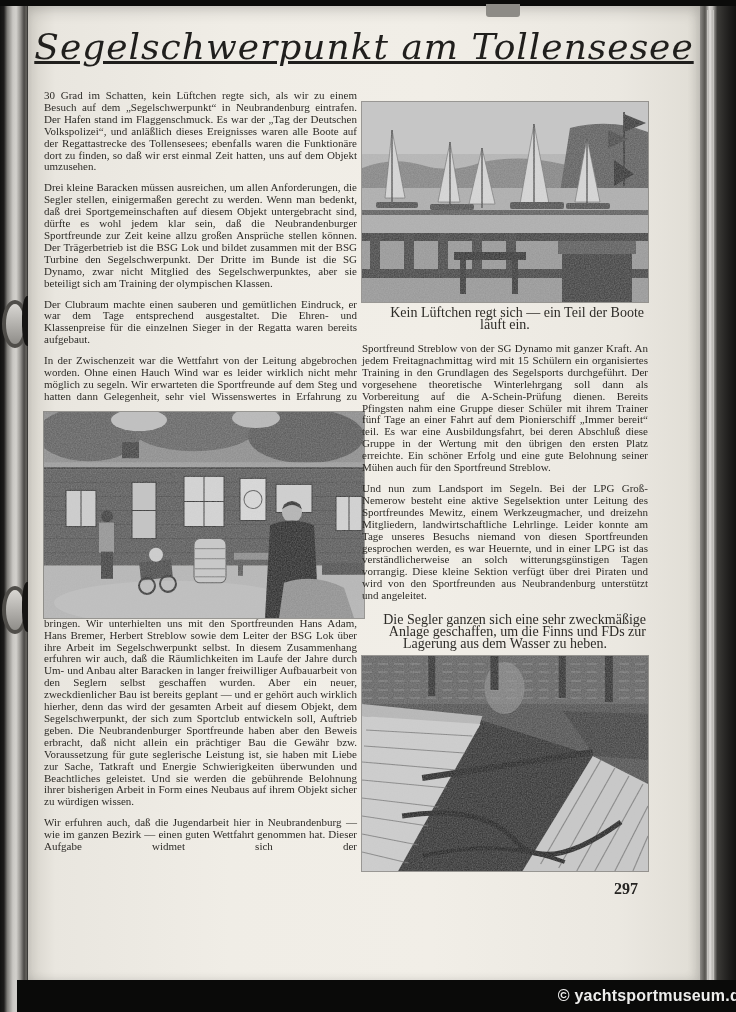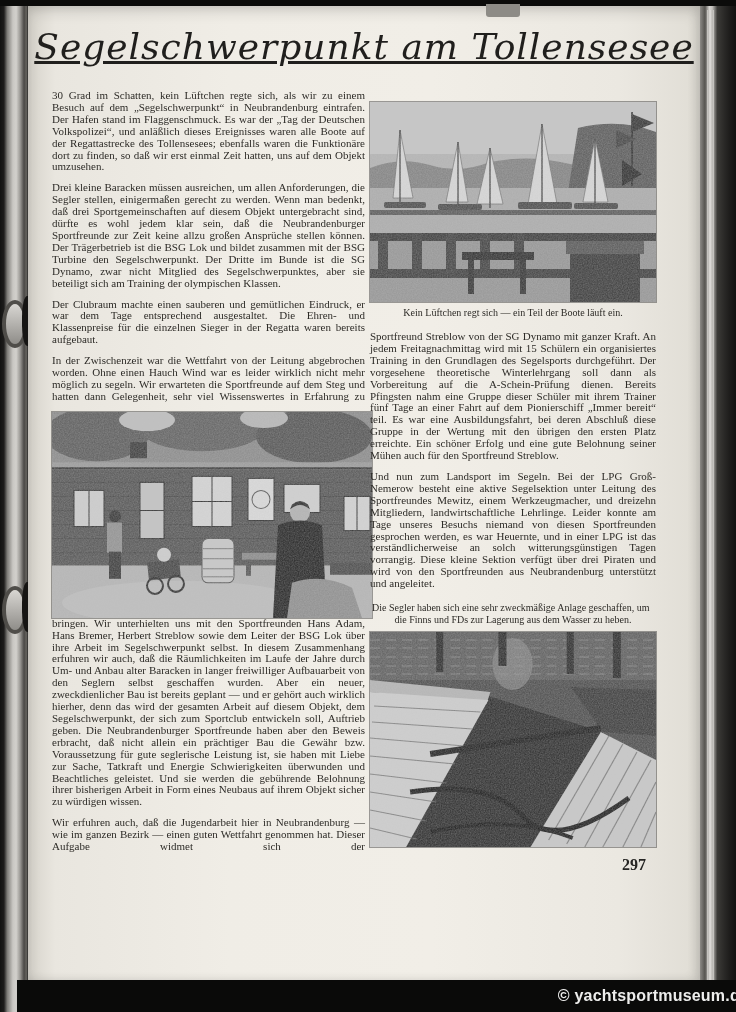--- a/index.html
+++ b/index.html
@@ -20,33 +20,33 @@
   .page{position:absolute;left:28px;top:6px;width:672px;height:974px;
         background:linear-gradient(90deg,#d6d3cb 0%,#e9e6df 4%,#f0ede6 30%,#f1eee7 60%,
                    #ebe8e1 88%,#e0ddd5 100%);
         box-shadow:inset 0 6px 14px rgba(0,0,0,.12), inset -4px 0 10px rgba(0,0,0,.10);}
 
   .title{position:absolute;top:20px;left:0;width:100%;text-align:center;
          font-family:"DejaVu Serif",serif;font-style:italic;font-weight:normal;
          font-size:36px;letter-spacing:1px;color:#201f1d;margin:0;text-decoration:underline;}
 
   .col{position:absolute;font-size:11px;line-height:11.9px;color:#2d2b27;text-align:justify;
-       hyphens:auto;margin-left:8px;}
+       hyphens:auto;}
   .col-left{left:16px;top:84px;width:313px;}
   .col-right{left:334px;top:96px;width:286px;}
   .col p{margin:0 0 9px 0;}
   .col p.jlast{text-align-last:justify;}
 
   figure{margin:0;padding:0;}
   .photo{display:block;outline:1px solid rgba(45,43,40,.45);
          filter:grayscale(1) contrast(.97) brightness(1.02);}
   .ph-club{width:320px;height:206px;margin:3px 0 0 0;}
   .ph-boats{width:286px;height:200px;}
   .ph-jetty{width:286px;height:215px;margin-top:4px;}
-  figcaption,.caption{font-size:10px;line-height:12px;text-align:left;color:#2d2b27;
+  figcaption,.caption{font-size:14px;line-height:12px;text-align:right;color:#2d2b27;
          margin:5px 4px 12px 4px;text-align-last:center;}
   .caption-lead{margin:12px 2px 6px 2px;}
 
   .folio{margin-top:12px;text-align:right;padding-right:10px;font-weight:bold;font-size:16px;
          color:#262523;}
 
   
   .page-edge{position:absolute;left:700px;top:0;width:36px;height:1012px;
              background:linear-gradient(90deg,#8b8985 0%,#55534f 14%,#d7d5d1 26%,#c3c1bd 34%,
                         #3c3b38 48%,#2b2a28 66%,#1c1b1a 84%,#121110 100%);}
@@ -208,21 +208,21 @@
           <rect x="196" y="139" width="78" height="13" fill="#57554e"></rect>
           <rect x="200" y="152" width="70" height="48" fill="#3a3833"></rect>
           <rect width="286" height="200" filter="url(#grain)"></rect>
         </svg>
         <figcaption>Kein Lüftchen regt sich — ein Teil der Boote läuft ein.</figcaption>
       </figure>
 
       <p>Sportfreund Streblow von der SG Dynamo mit ganzer Kraft. An jedem Freitagnachmittag wird mit 15 Schülern ein organisiertes Training in den Grundlagen des Segelsports durchgeführt. Der vorgesehene theoretische Winterlehrgang soll dann als Vorbereitung auf die A-Schein-Prüfung dienen. Bereits Pfingsten nahm eine Gruppe dieser Schüler mit ihrem Trainer fünf Tage an einer Fahrt auf dem Pionierschiff „Immer bereit“ teil. Es war eine Ausbildungsfahrt, bei deren Abschluß diese Gruppe in der Wertung mit den übrigen den ersten Platz erreichte. Ein schöner Erfolg und eine gute Belohnung seiner Mühen auch für den Sportfreund Streblow.</p>
       <p>Und nun zum Landsport im Segeln. Bei der LPG Groß-Nemerow besteht eine aktive Segelsektion unter Leitung des Sportfreundes Mewitz, einem Werkzeugmacher, und dreizehn Mitgliedern, landwirtschaftliche Lehrlinge. Leider konnte am Tage unseres Besuchs niemand von diesen Sportfreunden gesprochen werden, es war Heuernte, und in einer LPG ist das verständlicherweise an solch witterungsgünstigen Tagen vorrangig. Diese kleine Sektion verfügt über drei Piraten und wird von den Sportfreunden aus Neubrandenburg unterstützt und angeleitet.</p>
 
-      <div class="caption caption-lead">Die Segler haben sich eine sehr zweckmäßige Anlage geschaffen, um die Finns und FDs zur Lagerung aus dem Wasser zu heben.</div>
+      <div class="caption caption-lead">Die Segler ganzen sich eine sehr zweckmäßige Anlage geschaffen, um die Finns und FDs zur Lagerung aus dem Wasser zu heben.</div>
 
       <figure>
         <svg class="photo ph-jetty" viewBox="0 0 285 215" preserveAspectRatio="none" role="img">
           <rect width="285" height="215" fill="#4b4943"></rect>
           <rect width="285" height="48" fill="#5d5b53"></rect>
           <g stroke="#8e8c82" stroke-width="1.6" opacity="0.55" stroke-dasharray="10 6">
             <line x1="0" y1="8" x2="285" y2="8"></line>
               <line x1="0" y1="16" x2="285" y2="16"></line>
             <line x1="0" y1="25" x2="285" y2="25"></line>
               <line x1="0" y1="34" x2="285" y2="34"></line>

